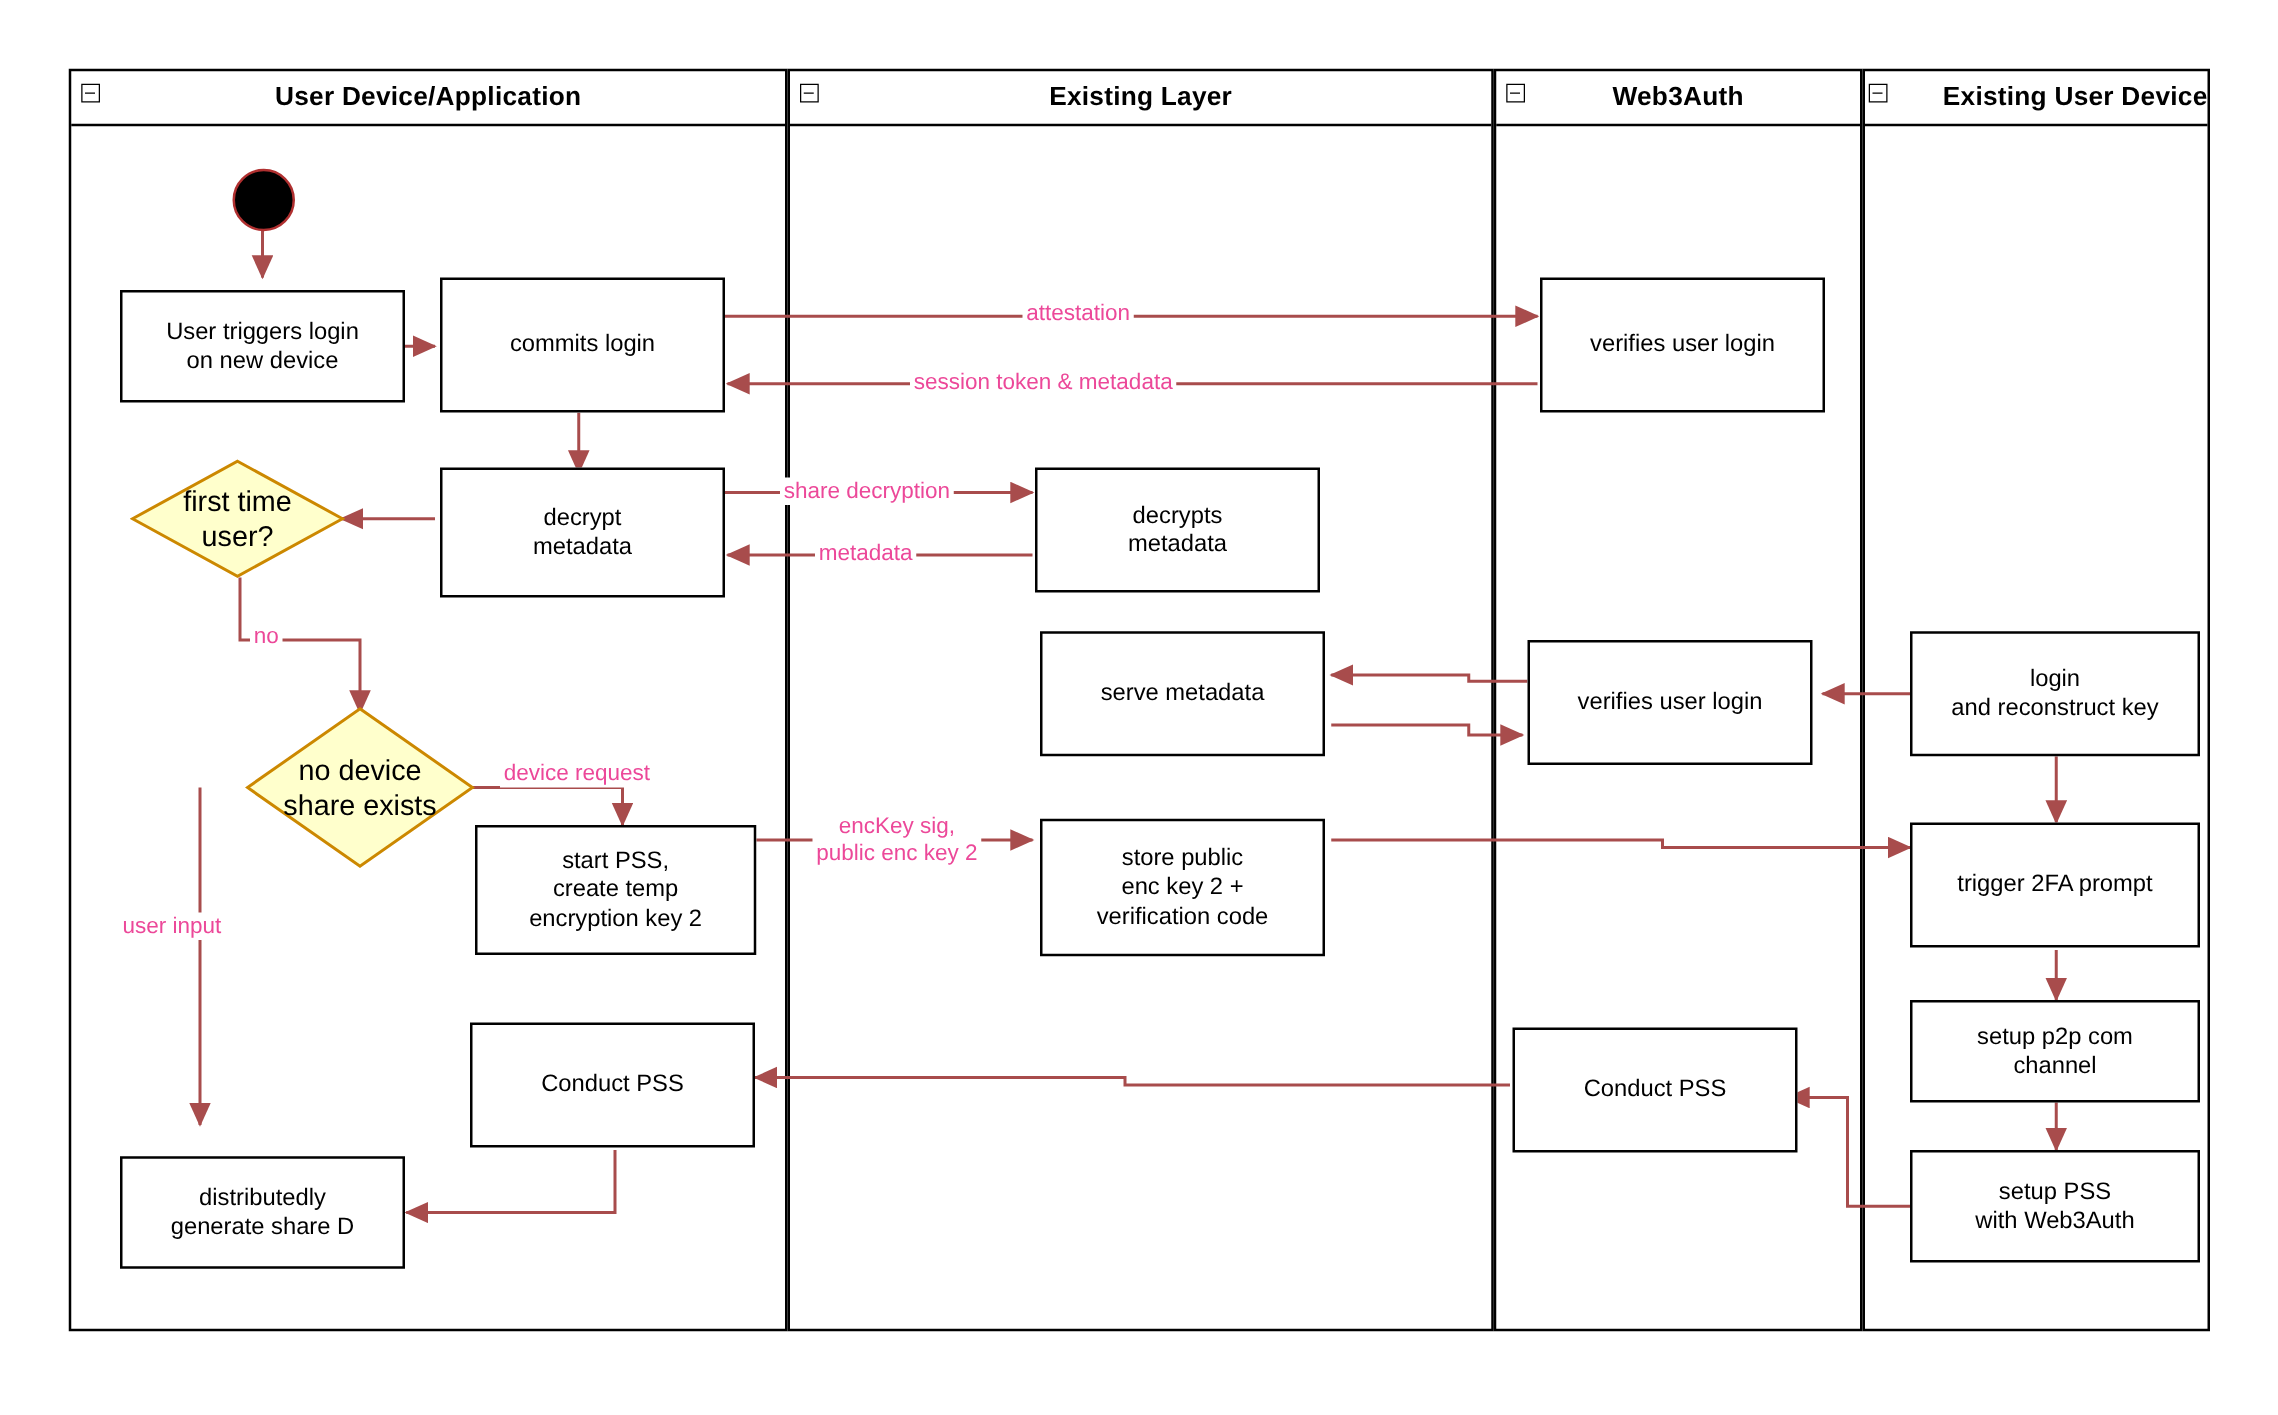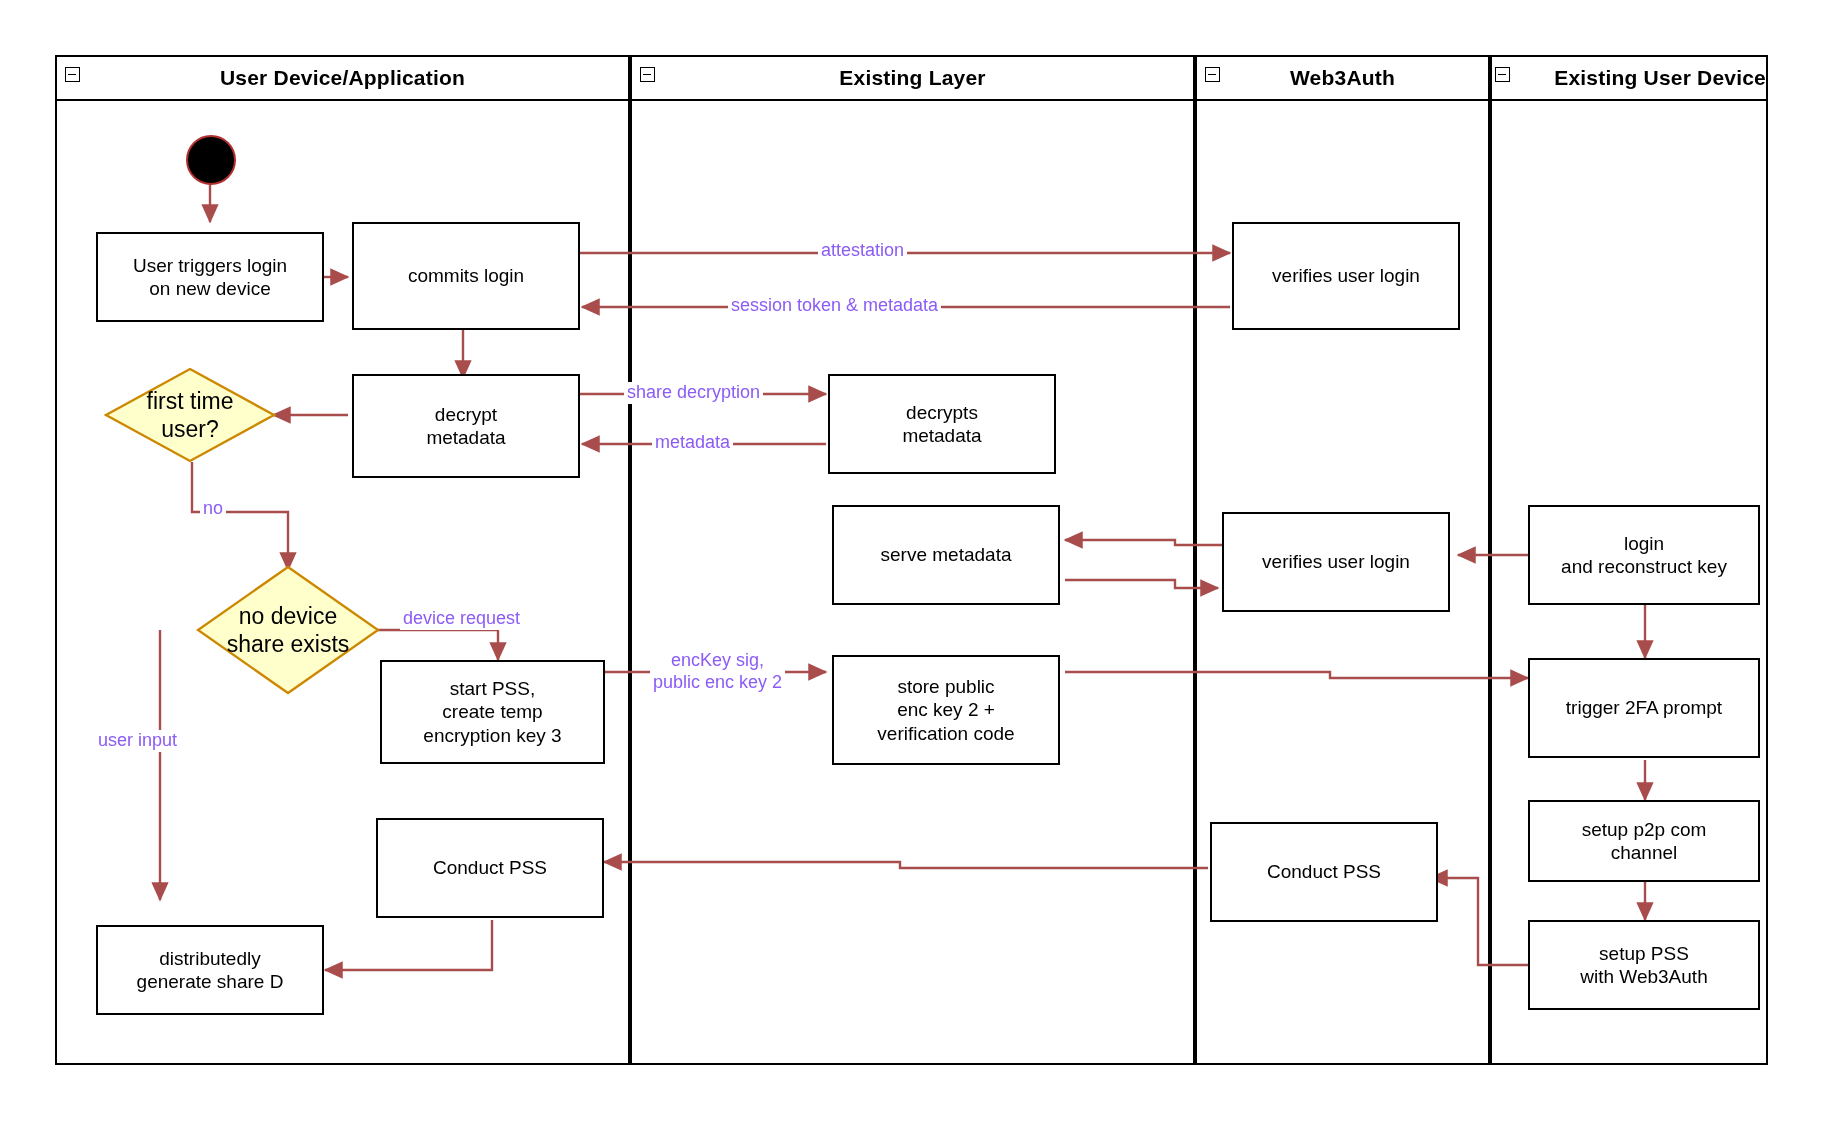--- a/index.html
+++ b/index.html
@@ -115,21 +115,21 @@
     position: absolute;
     left: 0;
     top: 0;
     width: 1822px;
     height: 1132px;
     pointer-events: none;
   }
   .edge-label {
     position: absolute;
     font-size: 18px;
-    color: #8b5cf6;
+    color: #ec4899;
     background: #ffffff;
     padding: 0 3px;
     white-space: pre-line;
     text-align: center;
     line-height: 1.2;
   }
 </style>
 </head>
 <body>
 
@@ -250,21 +250,21 @@
 
   <div class="node" style="left:832px; top:505px; width:228px; height:100px;">serve metadata</div>
 
   <div class="node" style="left:1222px; top:512px; width:228px; height:100px;">verifies user login</div>
 
   <div class="node" style="left:1528px; top:505px; width:232px; height:100px;">login
 and reconstruct key</div>
 
   <div class="node" style="left:380px; top:660px; width:225px; height:104px;">start PSS,
 create temp
-encryption key 3</div>
+encryption key 2</div>
 
   <div class="node" style="left:832px; top:655px; width:228px; height:110px;">store public
 enc key 2 +
 verification code</div>
 
   <div class="node" style="left:1528px; top:658px; width:232px; height:100px;">trigger 2FA prompt</div>
 
   <div class="node" style="left:1528px; top:800px; width:232px; height:82px;">setup p2p com
 channel</div>
 

